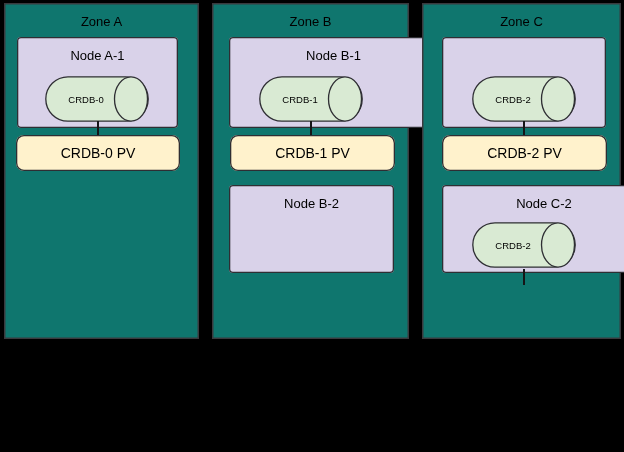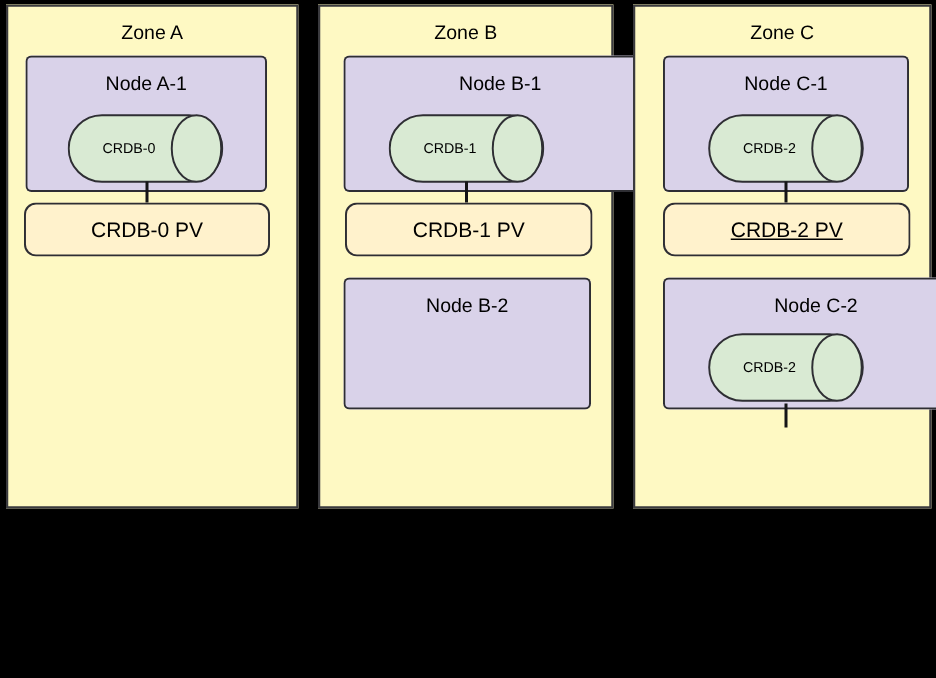--- a/index.html
+++ b/index.html
@@ -9,21 +9,21 @@
     font-family: "Liberation Sans", sans-serif;
     color: #000;
     position: relative;
     overflow: hidden;
   }
   .canvas { position: absolute; left: 0; top: 0; width: 624px; height: 452px; }
 
   .zone {
     position: absolute;
     top: 3px; height: 336px;
-    background: #fef9c3;
+    background: #0f766e;
     box-shadow: inset 0 0 0 1.5px #3a3a3e;
   }
   .zone-a { left: 4px;   width: 195px; }
   .zone-b { left: 212px; width: 197px; }
   .zone-c { left: 422px; width: 199px; }
 
   .zone-title {
     position: absolute; left: 0; top: 11px; width: 100%;
     text-align: center; font-size: 13px; line-height: 15px;
   }
@@ -73,21 +73,21 @@
   .zone-b .node-1   { left: 17px; top: 34px; width: 165px; height: 91px; padding-left: 44px; }
   .zone-b .node-1 .pod { left: 30px; top: 39px; }
   .zone-b .conn-1   { left: 98px; top: 118px; height: 15px; }
   .zone-b .pv-1     { left: 18px; top: 132px; width: 165px; }
   .zone-b .node-2   { left: 17px; top: 182px; width: 165px; height: 88px; }
 
   
   .zone-c .node-1   { left: 20px; top: 34px; width: 164px; height: 91px; }
   .zone-c .node-1 .pod { left: 30px; top: 39px; }
   .zone-c .conn-1   { left: 101px; top: 118px; height: 15px; }
-  .zone-c .pv-1     { left: 20px; top: 132px; width: 165px; text-decoration: underline; }
+  .zone-c .pv-1     { left: 20px; top: 132px; width: 165px; }
   .zone-c .node-2   { left: 20px; top: 182px; width: 164px; height: 88px; padding-left: 40px; }
   .zone-c .node-2 .pod { left: 30px; top: 37px; }
   .zone-c .conn-2   { left: 101px; top: 266px; height: 16px; }
   .zone-c .pv-2     { left: 20px; top: 280px; width: 165px; }
 </style>
 </head>
 <body>
 
 <div class="canvas">
 
@@ -134,21 +134,20 @@
 
     <div class="node node-2">
       <div class="node-title">Node B-2</div>
     </div>
   </div>
 
   <div class="zone zone-c">
     <div class="zone-title">Zone C</div>
 
     <div class="node node-1">
-      <div class="node-title">Node C-1</div>
       <div class="pod">
         <svg width="104" height="46" viewBox="0 0 104 46">
           <rect x="0.8" y="0.8" width="102.4" height="44.4" rx="22.2" ry="22.2" fill="#d9ead3" stroke="#2e2e33" stroke-width="1.3"></rect>
           <ellipse cx="86" cy="23" rx="16.5" ry="22.2" fill="#d9ead3" stroke="#2e2e33" stroke-width="1.3"></ellipse>
         </svg>
         <div class="pod-label">CRDB-2</div>
       </div>
     </div>
 
     <div class="connector conn-1"></div>

